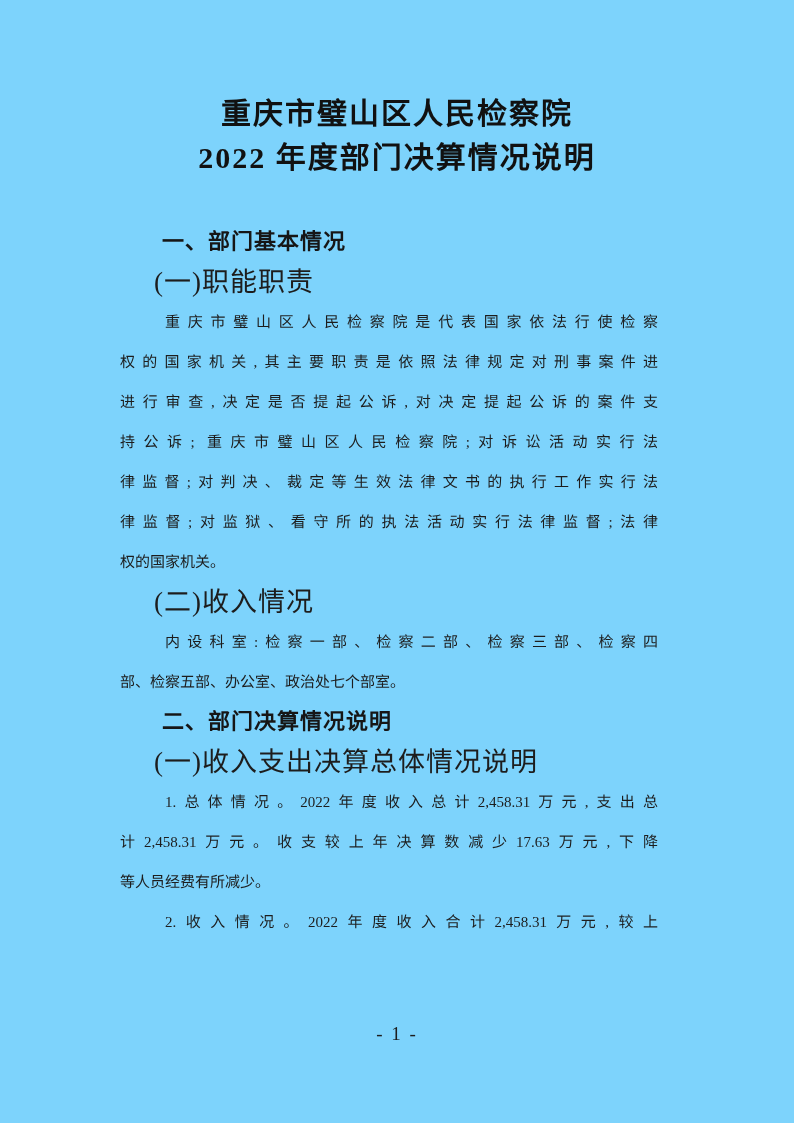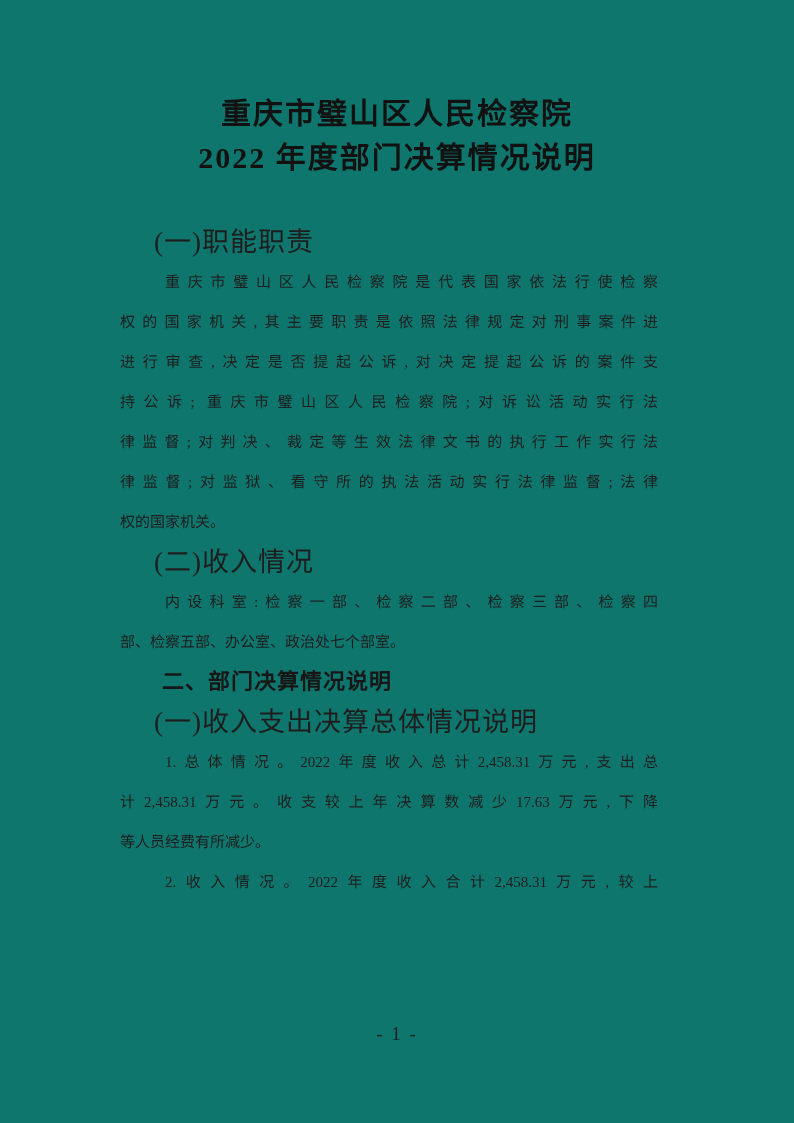--- a/index.html
+++ b/index.html
@@ -4,21 +4,21 @@
 <style>
   html, body {
     margin: 0;
     padding: 0;
     background: #ffffff;
   }
   .page {
     position: relative;
     width: 794px;
     height: 1123px;
-    background: #0f766e;
+    background: #7dd3fc;
     overflow: hidden;
     font-family: "Liberation Serif", serif;
     color: #1d1d1d;
   }
   .doc-title {
     position: absolute;
     top: 92px;
     left: 0;
     right: 0;
     text-align: center;
@@ -80,20 +80,21 @@
 
 <div class="page">
 
   <div class="doc-title">
     <div>重庆市璧山区人民检察院</div>
     <div>2022 年度部门决算情况说明</div>
   </div>
 
   <div class="content">
 
+    <div class="ln h1">一、部门基本情况</div>
     <div class="ln h2">(一)职能职责</div>
 
     <div class="ln just ind">重庆市璧山区人民检察院是代表国家依法行使检察</div>
     <div class="ln just">权的国家机关,其主要职责是依照法律规定对刑事案件进</div>
     <div class="ln just">进行审查,决定是否提起公诉,对决定提起公诉的案件支</div>
     <div class="ln just">持公诉; 重庆市璧山区人民检察院;对诉讼活动实行法</div>
     <div class="ln just">律监督;对判决、裁定等生效法律文书的执行工作实行法</div>
     <div class="ln just">律监督;对监狱、看守所的执法活动实行法律监督;法律</div>
     <div class="ln">权的国家机关。</div>
 

